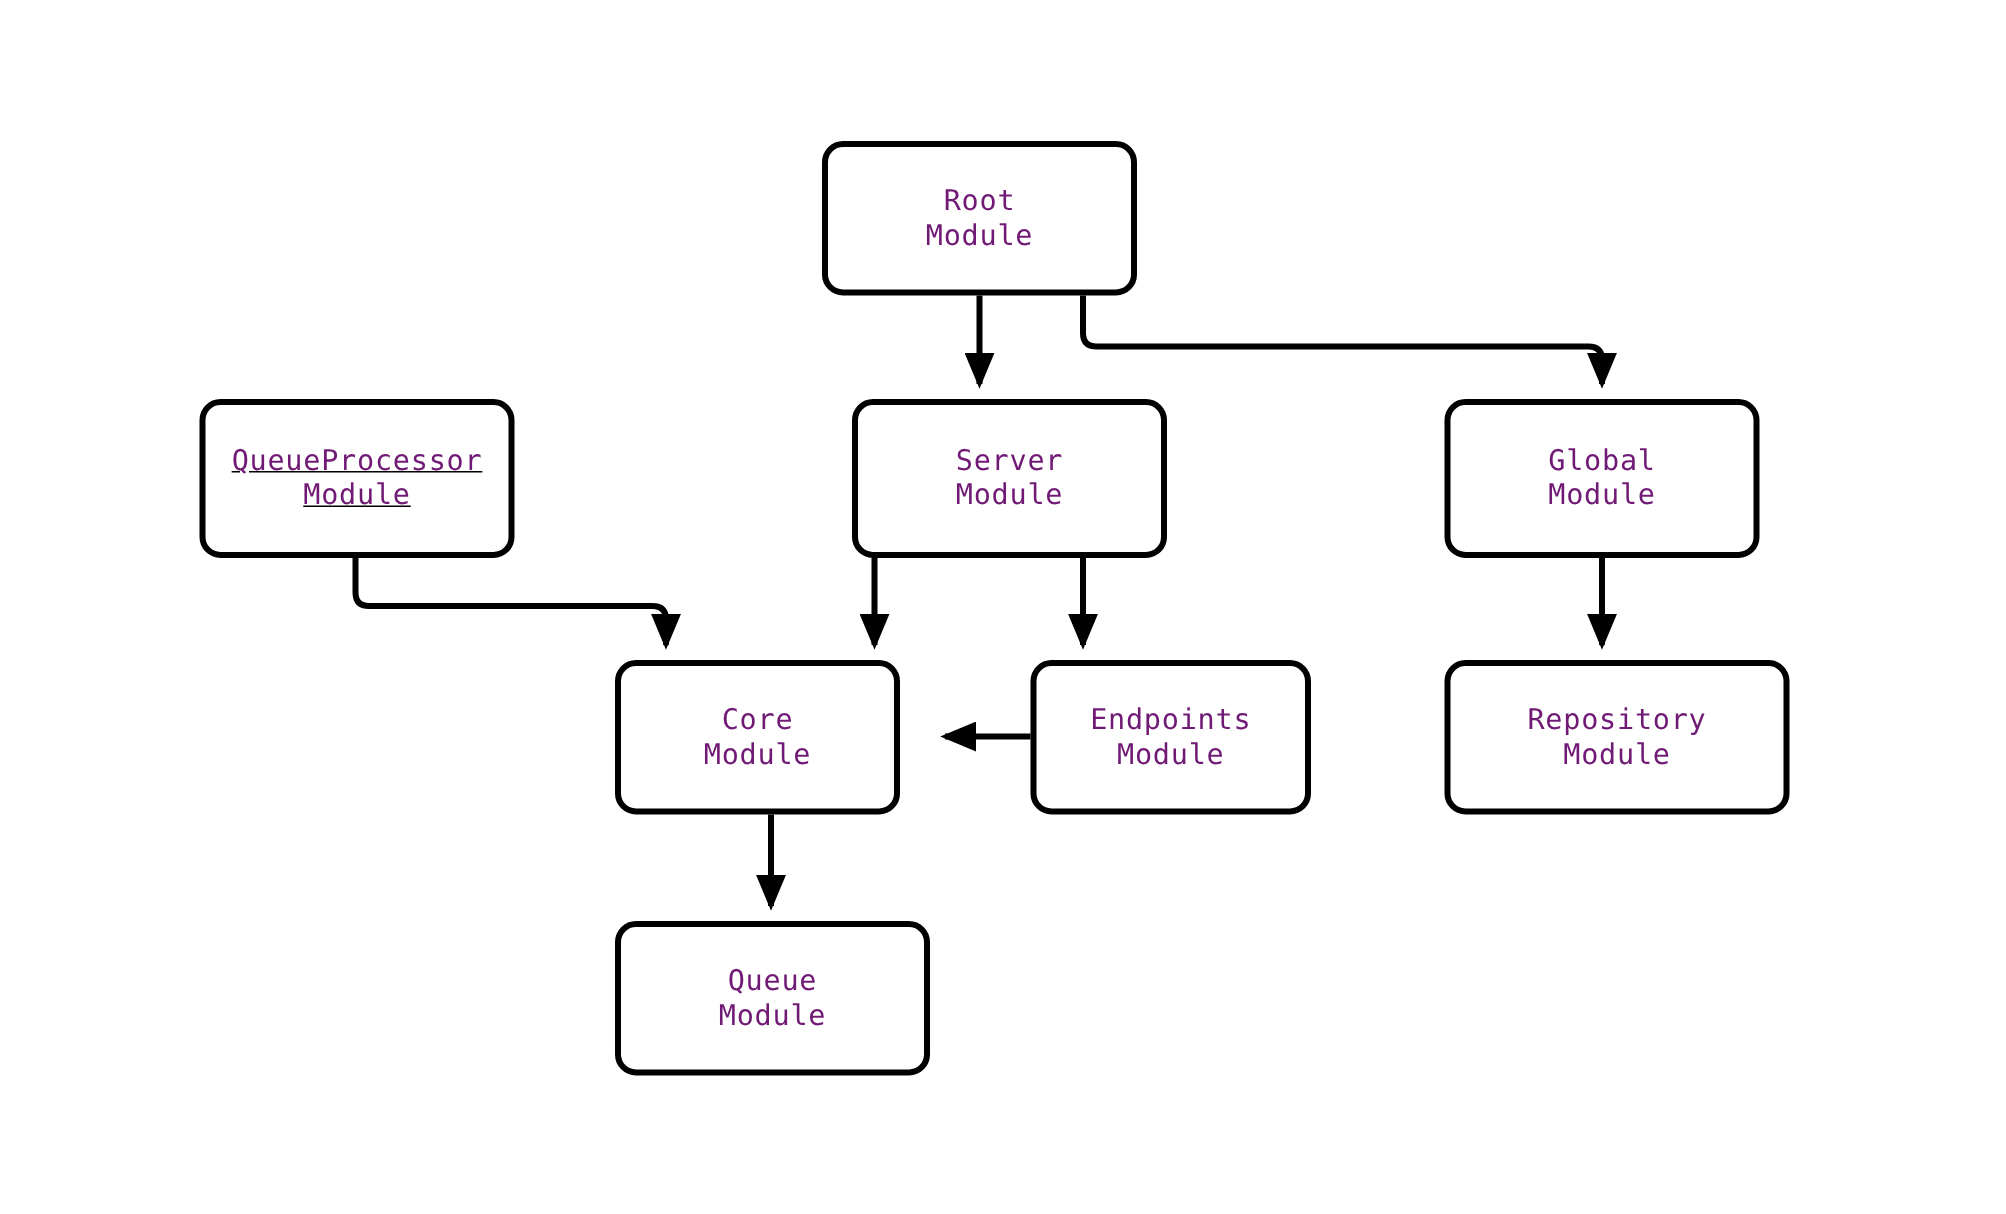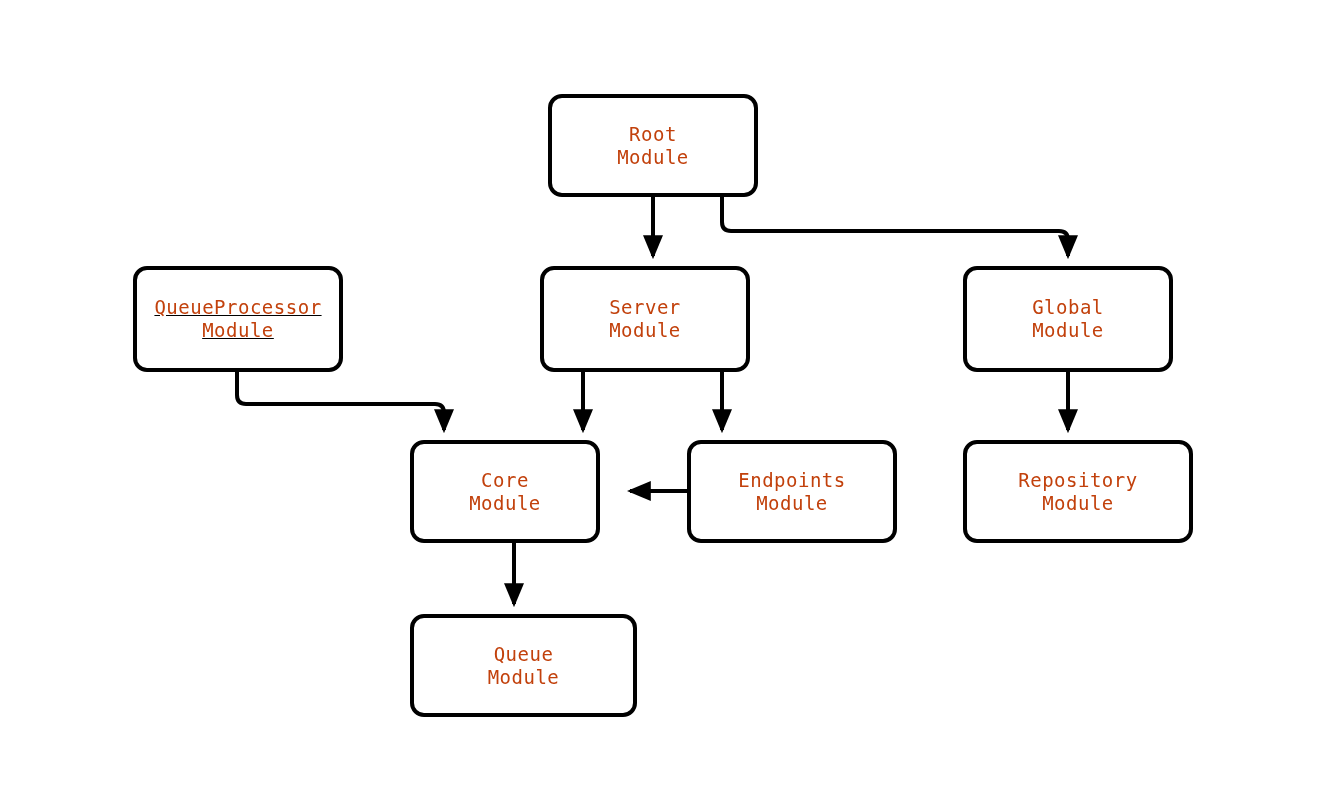--- a/index.html
+++ b/index.html
@@ -29,21 +29,21 @@
     background: #ffffff;
     border: 4px solid #000000;
     border-radius: 14px;
     display: flex;
     flex-direction: column;
     align-items: center;
     justify-content: center;
     z-index: 2;
   }
   .node-label {
-    color: #c2410c;
+    color: #701a75;
     font-size: 19px;
     line-height: 23px;
     font-weight: 400;
     text-align: center;
     letter-spacing: 0.5px;
     white-space: pre;
   }
 </style>
 </head>
 <body>
@@ -80,43 +80,43 @@
   <div class="node" style="left:548px; top:94px; width:210px; height:103px;">
     <div class="node-label">Root
 Module</div>
   </div>
 
   <div class="node" style="left:133px; top:266px; width:210px; height:106px;text-decoration:underline;">
     <div class="node-label">QueueProcessor
 Module</div>
   </div>
 
-  <div class="node" style="left:540px; top:266px; width:210px; height:106px;">
+  <div class="node" style="left:568px; top:266px; width:210px; height:106px;">
     <div class="node-label">Server
 Module</div>
   </div>
 
   <div class="node" style="left:963px; top:266px; width:210px; height:106px;">
     <div class="node-label">Global
 Module</div>
   </div>
 
   <div class="node" style="left:410px; top:440px; width:190px; height:103px;">
     <div class="node-label">Core
 Module</div>
   </div>
 
-  <div class="node" style="left:687px; top:440px; width:210px; height:103px;">
+  <div class="node" style="left:687px; top:440px; width:187px; height:103px;">
     <div class="node-label">Endpoints
 Module</div>
   </div>
 
   <div class="node" style="left:963px; top:440px; width:230px; height:103px;">
     <div class="node-label">Repository
 Module</div>
   </div>
 
-  <div class="node" style="left:410px; top:614px; width:227px; height:103px;">
+  <div class="node" style="left:410px; top:614px; width:210px; height:103px;">
     <div class="node-label">Queue
 Module</div>
   </div>
 
 </div>
 
 </body></html>

